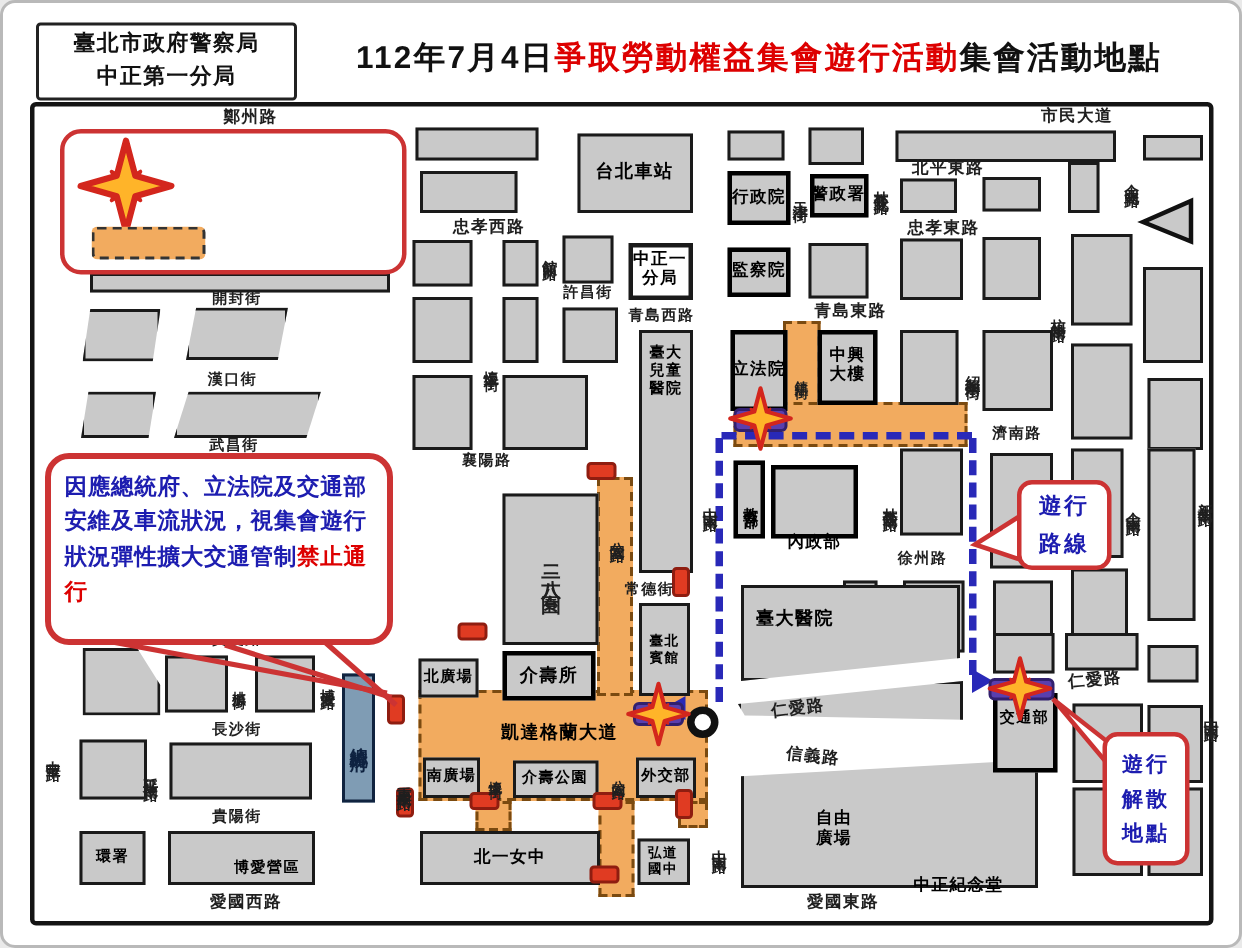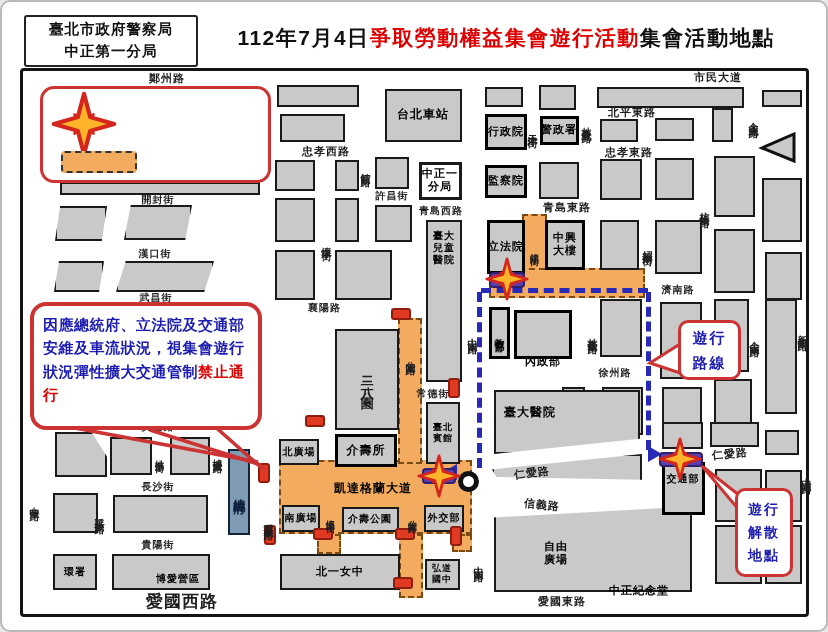--- a/index.html
+++ b/index.html
@@ -222,21 +222,21 @@
       <div class="lb v r" style="left: 97px; top: 512px; font-size: 10px;">延平南路</div>
       <div class="lb r" style="left: 156px; top: 543px; font-size: 10px;">貴陽街</div>
       <div class="lb v r" style="left: 215px; top: 452px; font-size: 10px;">博愛路</div>
       <div class="lb v r" style="left: 266px; top: 518px; font-size: 10px;">重慶南路</div>
       <div class="lb b" style="left: 371px; top: 486px; font-size: 12px;">凱達格蘭大道</div>
       <div class="lb v r" style="left: 328px; top: 514px; font-size: 9px;">懷寧街</div>
       <div class="lb v r" style="left: 410px; top: 514px; font-size: 9px;">公園路</div>
       <div class="lb r" style="left: 530px; top: 471px; font-size: 11px; transform: translate(-50%, -50%) rotate(-7deg);">仁愛路</div>
       <div class="lb r" style="left: 540px; top: 503px; font-size: 11px; transform: translate(-50%, -50%) rotate(6deg);">信義路</div>
       <div class="lb v r" style="left: 476px; top: 560px; font-size: 10px;">中山南路</div>
-      <div class="lb r" style="left: 180px; top: 600px; font-size: 17px;">愛國西路</div>
+      <div class="lb r" style="left: 162px; top: 600px; font-size: 11px;">愛國西路</div>
       <div class="lb r" style="left: 560px; top: 600px; font-size: 11px;">愛國東路</div>
       <div class="lb r" style="left: 728px; top: 452px; font-size: 11px; transform: translate(-50%, -50%) rotate(-5deg);">仁愛路</div>
       <div class="lb v r" style="left: 804px; top: 472px; font-size: 10px;">中山南路</div>
       <div class="lb b" style="left: 421px; top: 112px; font-size: 12px;">台北車站</div>
       <div class="lb bb" style="left: 504px; top: 130px; font-size: 11px;">行政院</div>
       <div class="lb bb" style="left: 557px; top: 128px; font-size: 11px;">警政署</div>
       <div class="lb bb" style="left: 504px; top: 179px; font-size: 11px;">監察院</div>
       <div class="lb bb wrap" style="left: 438px; top: 178px; font-size: 11px; width: 40px;">中正一分局</div>
       <div class="lb bb" style="left: 504px; top: 245px; font-size: 11px;">立法院</div>
       <div class="lb bb wrap" style="left: 563px; top: 242px; font-size: 11px; width: 28px;">中興大樓</div>

